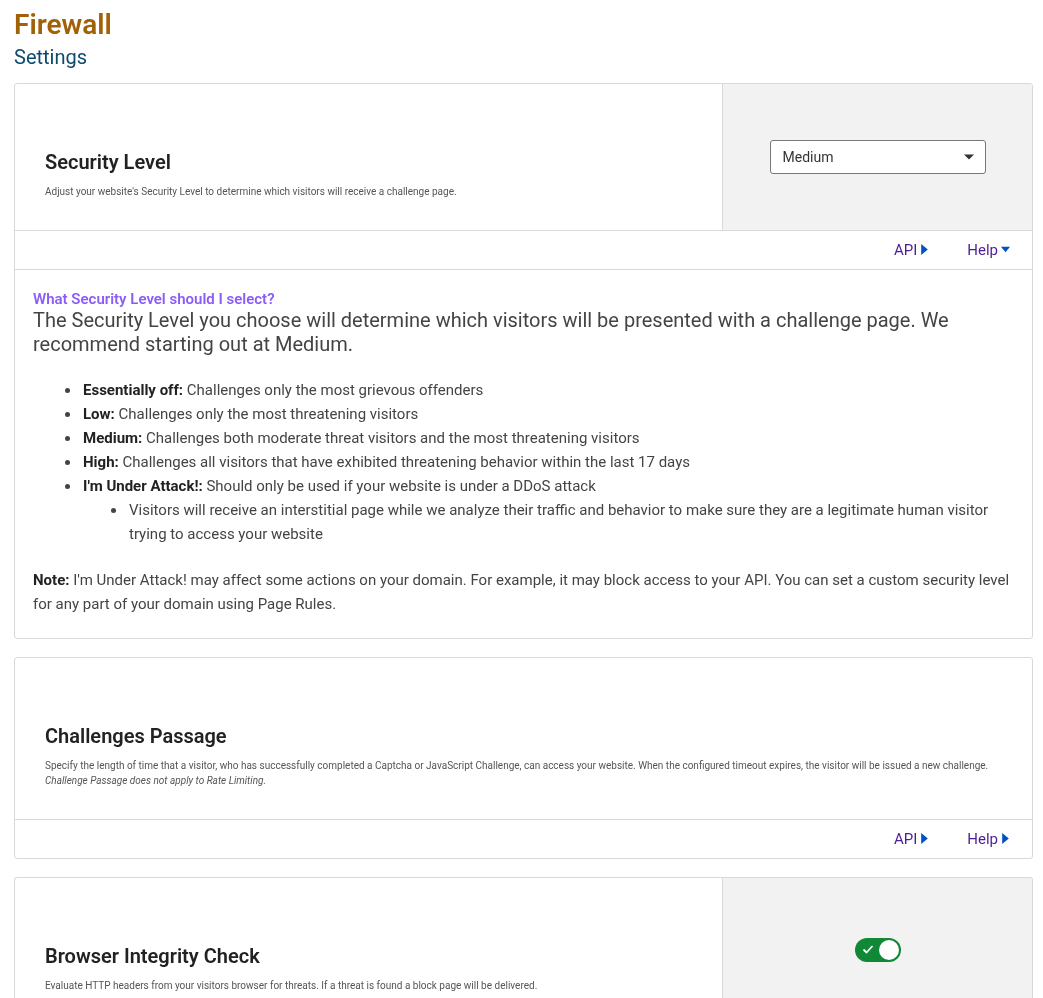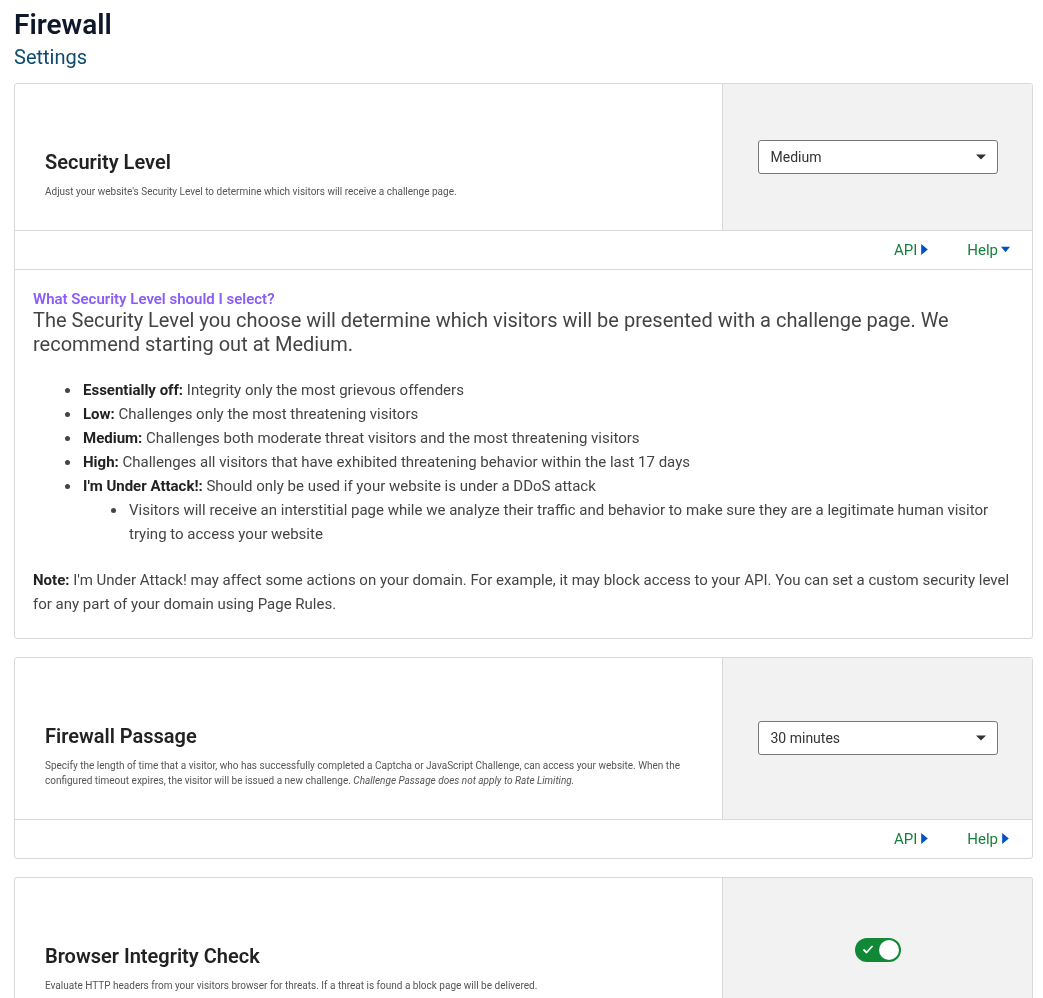--- a/index.html
+++ b/index.html
@@ -11,21 +11,21 @@
     font-family: "Segoe UI", -apple-system, BlinkMacSystemFont, Roboto, "Helvetica Neue", Arial, sans-serif;
     font-size: 15px;
     color: #333;
     background: #fff;
     padding: 8px 10px 0 14px;
     width: 1043px;
   }
   h1.page-title {
     font-size: 28px;
     font-weight: 600;
-    color: #0f172a;
+    color: #a16207;
     margin-bottom: 4px;
   }
   .page-subtitle {
     font-size: 20px;
     font-weight: 400;
     color: #0c4a6e;
     margin-bottom: 14px;
   }
   .card {
     border: 1px solid #d9d9d9;
@@ -59,21 +59,21 @@
   .card-desc {
     font-size: 10px;
     color: #555;
     line-height: 1.55;
   }
   .card-desc em {
     font-style: italic;
   }
   .select-wrap {
     position: relative;
-    width: 240px;
+    width: 216px;
   }
   .select {
     width: 100%;
     background: #fff;
     border: 1px solid #777;
     border-radius: 3px;
     padding: 8px 30px 8px 12px;
     font-size: 14px;
     color: #333;
     cursor: pointer;
@@ -93,21 +93,21 @@
     transform: translateY(-50%);
   }
   .card-footer {
     border-top: 1px solid #d9d9d9;
     padding: 10px 22px;
     display: flex;
     justify-content: flex-end;
     gap: 38px;
   }
   .footer-link {
-    color: #15803d;
+    color: #4c1d95;
     font-size: 15px;
     cursor: pointer;
     display: inline-flex;
     align-items: center;
     gap: 3px;
   }
   .footer-link svg {
     width: 9px;
     height: 11px;
   }
@@ -213,47 +213,39 @@
       <span>Help</span>
       <svg viewBox="0 0 10 6">
           <path d="M0 0 L10 0 L5 6 Z" fill="#0051c3"></path>
         </svg>
     </span>
   </div>
   <div class="card-help">
     <div class="help-question">What Security Level should I select?</div>
     <div class="help-intro">The Security Level you choose will determine which visitors will be presented with a challenge page. We recommend starting out at Medium.</div>
     <ul class="help-list">
-      <li><strong>Essentially off:</strong><span> Integrity only the most grievous offenders</span></li>
+      <li><strong>Essentially off:</strong><span> Challenges only the most grievous offenders</span></li>
       <li><strong>Low:</strong><span> Challenges only the most threatening visitors</span></li>
       <li><strong>Medium:</strong><span> Challenges both moderate threat visitors and the most threatening visitors</span></li>
       <li><strong>High:</strong><span> Challenges all visitors that have exhibited threatening behavior within the last 17 days</span></li>
       <li><strong>I'm Under Attack!:</strong><span> Should only be used if your website is under a DDoS attack</span>
         <ul class="help-sublist">
           <li>Visitors will receive an interstitial page while we analyze their traffic and behavior to make sure they are a legitimate human visitor trying to access your website</li>
         </ul>
       </li>
     </ul>
     <div class="help-note"><strong>Note:</strong><span> I'm Under Attack! may affect some actions on your domain. For example, it may block access to your API. You can set a custom security level for any part of your domain using Page Rules.</span></div>
   </div>
 </div>
 
 <div class="card">
   <div class="card-main">
     <div class="card-left">
-      <div class="card-title">Firewall Passage</div>
+      <div class="card-title">Challenges Passage</div>
       <div class="card-desc"><span>Specify the length of time that a visitor, who has successfully completed a Captcha or JavaScript Challenge, can access your website. When the configured timeout expires, the visitor will be issued a new challenge. </span><em>Challenge Passage does not apply to Rate Limiting.</em></div>
-    </div>
-    <div class="card-right">
-      <div class="select-wrap">
-        <div class="select">
-          <span>30 minutes</span>
-          <span class="caret"></span>
-        </div>
-      </div>
     </div>
   </div>
   <div class="card-footer">
     <span class="footer-link">
       <span>API</span>
       <svg viewBox="0 0 6 10">
           <path d="M0 0 L6 5 L0 10 Z" fill="#0051c3"></path>
         </svg>
     </span>
     <span class="footer-link">

